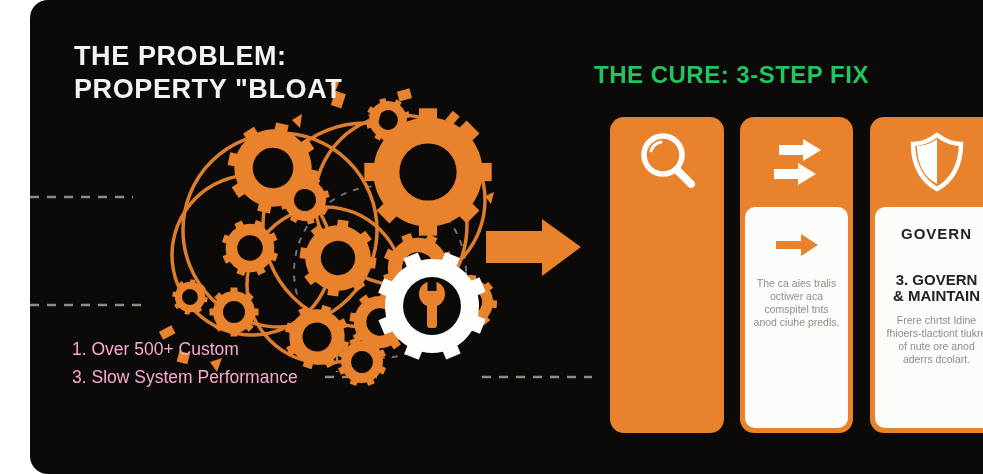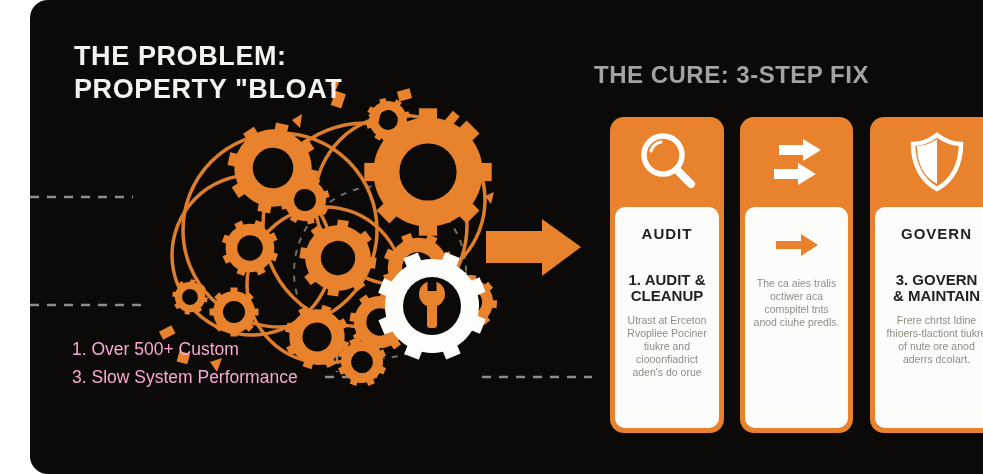--- a/index.html
+++ b/index.html
@@ -14,21 +14,21 @@
   .problem-title{
     left:44px;top:40px;color:#F4F3F0;font-size:27px;line-height:33px;
     font-weight:bold;letter-spacing:.6px;
   }
   .problem-list{left:42px;top:336px;color:#f9a8d4;font-size:17.5px;line-height:27.5px;}
   .cure-label{
     left:330px;top:365px;width:140px;text-align:center;color:#E8822C;
     font-weight:bold;font-size:19px;letter-spacing:1.5px;
   }
   .cure-title{
-    left:564px;top:61px;color:#a3a3a3;font-size:24px;font-weight:bold;letter-spacing:.5px;
+    left:564px;top:61px;color:#22c55e;font-size:24px;font-weight:bold;letter-spacing:.5px;
   }
   .card{
     position:absolute;top:117px;height:316px;background:#E8822C;border-radius:14px;z-index:2;
   }
   .card-1{left:580px;width:114px;}
   .card-2{left:710px;width:113px;}
   .card-3{left:840px;width:133px;}
   .card-icon{
     position:absolute;left:0;top:0;width:100%;height:90px;
     display:flex;align-items:center;justify-content:center;
@@ -143,28 +143,20 @@
   <div class="txt cure-title">THE CURE: 3-STEP FIX</div>
 
   <div class="card card-1">
     <div class="card-icon">
       <svg width="60" height="60" viewBox="-30 -30 60 60">
         <circle cx="-4" cy="-7" r="19" fill="none" stroke="#fff" stroke-width="5.5"></circle>
         <line x1="10" y1="8" x2="24" y2="22" stroke="#fff" stroke-width="8" stroke-linecap="round"></line>
         <path d="M-16,-11 A 13 13 0 0 1 -6,-20" stroke="#fff" stroke-width="3" fill="none" stroke-linecap="round"></path>
       </svg>
     </div>
-    <div class="card-panel">
-      <div class="card-label">AUDIT</div>
-      <div class="card-heading">
-        <span>1. AUDIT &amp;</span>
-        <span>CLEANUP</span>
-      </div>
-      <div class="card-text">Utrast at Erceton Rvopliee Pociner tiukre and ciooonfiadrict aden's do orue</div>
-    </div>
   </div>
 
   <div class="card card-2">
     <div class="card-icon">
       <svg width="62" height="62" viewBox="-31 -31 62 62" fill="#fff">
         <path d="M-21,-5 H3 V-11 L21,0 3,11 3,5 H-21 Z" transform="translate(3,-12)"></path>
         <path d="M-21,-5 H3 V-11 L21,0 3,11 3,5 H-21 Z" transform="translate(-2,12)"></path>
       </svg>
     </div>
     <div class="card-panel">

